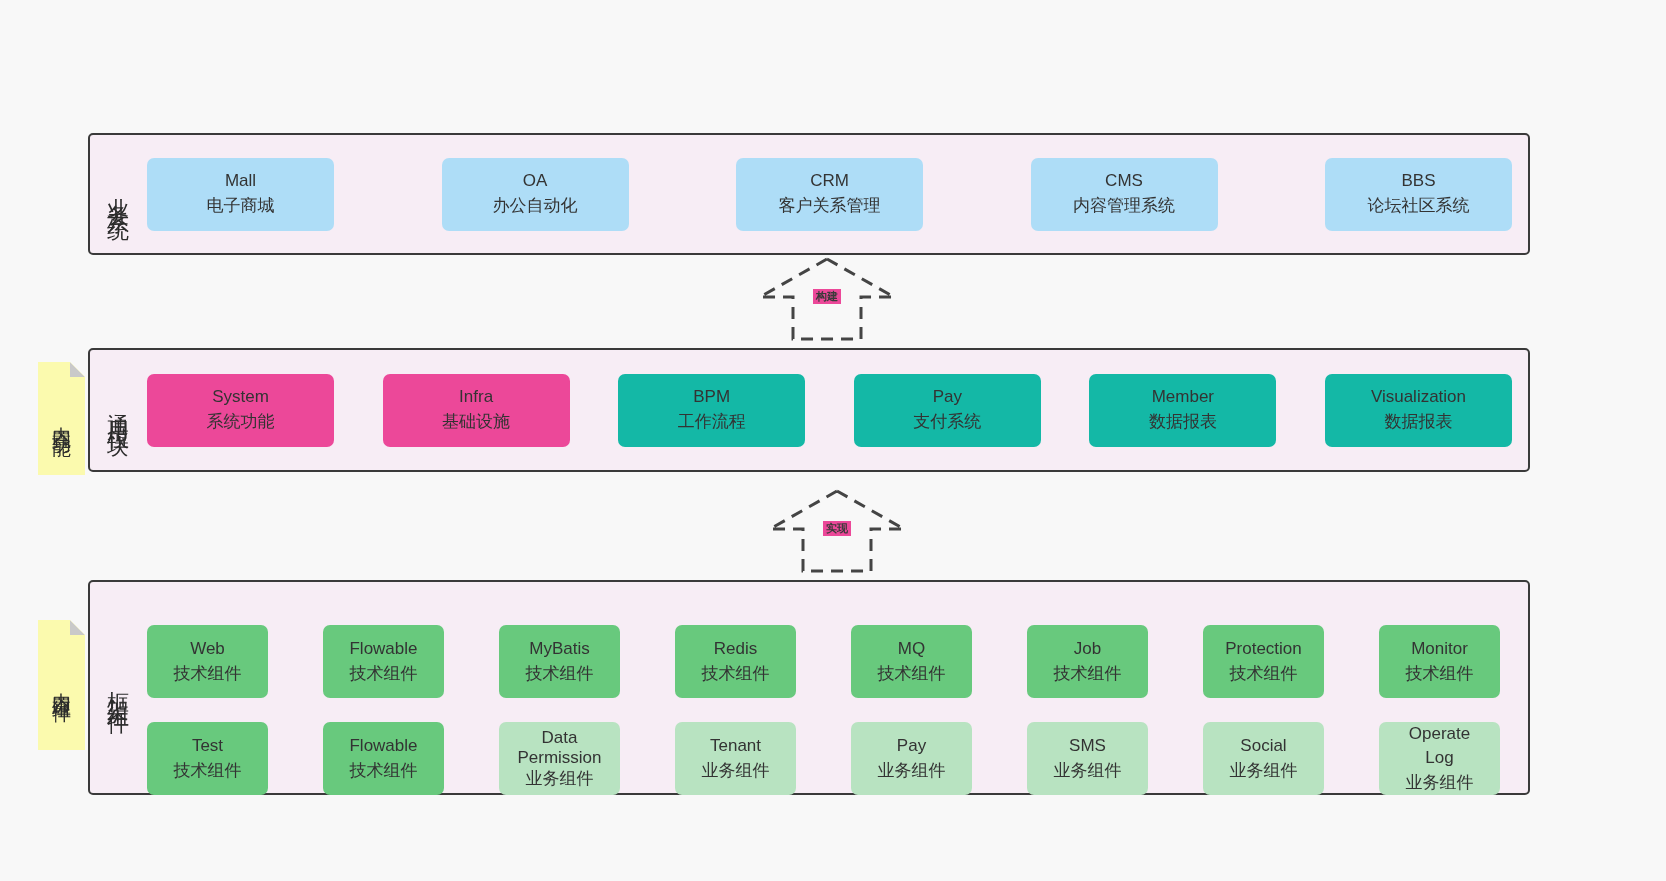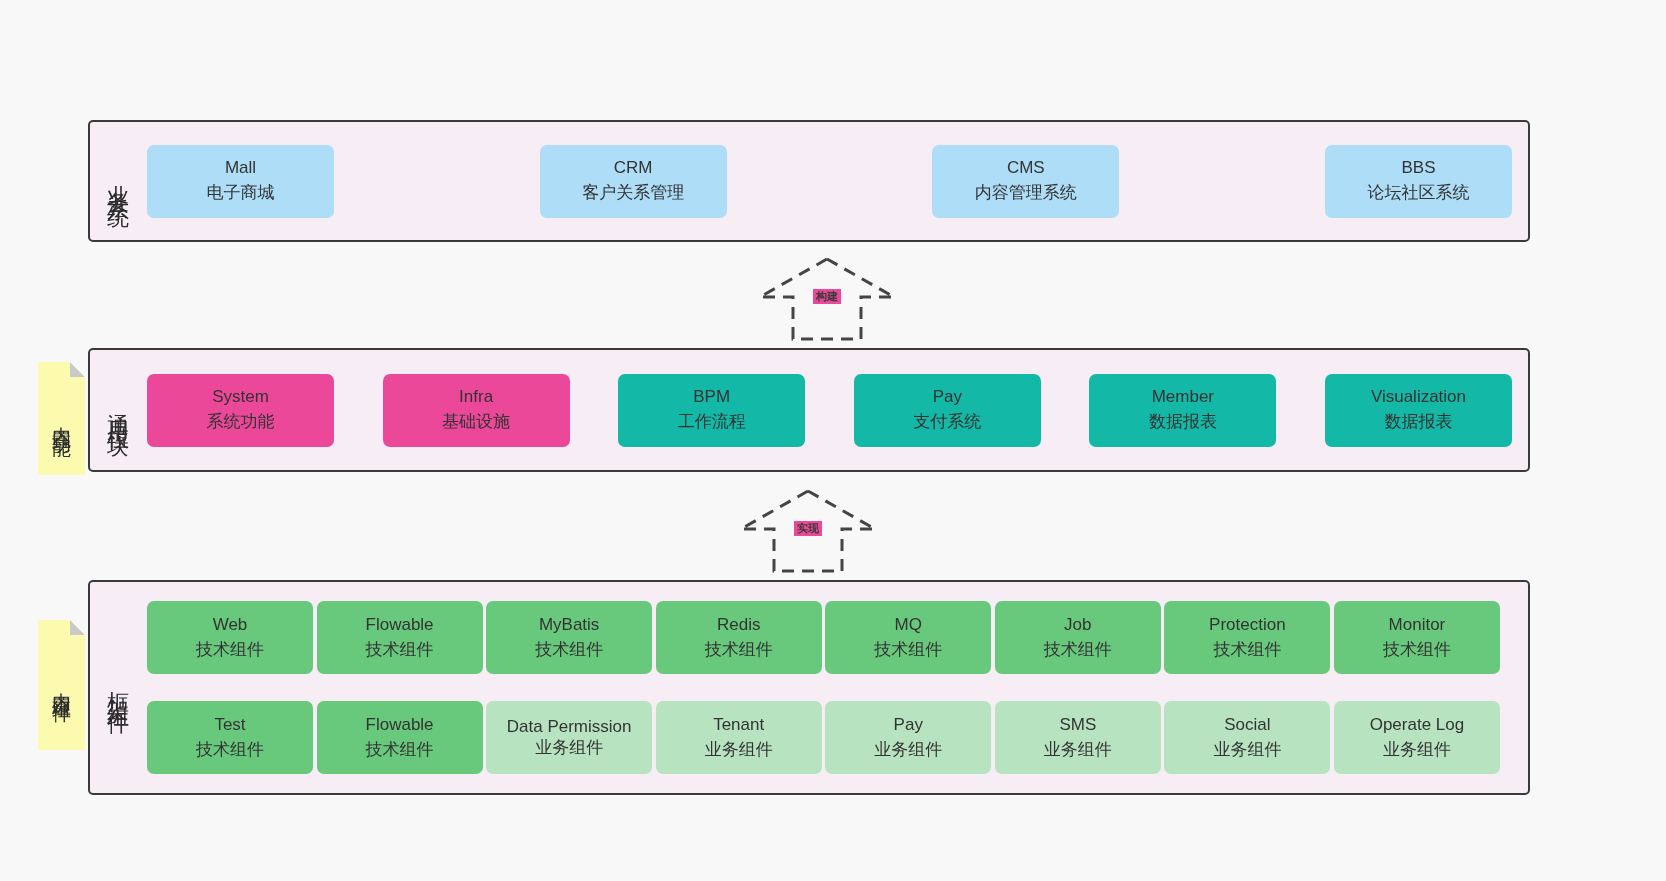--- a/index.html
+++ b/index.html
@@ -17,21 +17,21 @@
   
   .panel {
     position: absolute;
     left: 88px;
     width: 1442px;
     box-sizing: border-box;
     background: #f7edf5;
     border: 2px solid #3a3a3a;
     border-radius: 5px;
   }
-  .panel-1 { top: 120px; height: 122px; }
+  .panel-1 { top: 133px; height: 122px; }
   .panel-2 { top: 348px; height: 124px; }
   .panel-3 { top: 580px; height: 215px; }
 
   .vlabel {
     position: absolute;
     left: 13px;
     top: 50%;
     transform: translateY(-50%);
     writing-mode: vertical-lr;
     text-orientation: upright;
@@ -72,21 +72,21 @@
     flex-direction: column;
     justify-content: center;
     align-items: center;
     text-align: center;
     color: #333;
     font-size: 17px;
     line-height: 1.45;
     box-sizing: border-box;
     padding: 0 8px;
   }
-  .box3 { width: 166px; padding: 0 14px; }
+  .box3 { width: 121px; padding: 0 14px; margin-top: 24px; }
   .compact { line-height: 1.18; }
   .blue       { background: #aeddf7; }
   .red        { background: #ec4899; }
   .pink       { background: #14b8a6; }
   .green      { background: #68c97d; }
   .lightgreen { background: #b8e3c1; }
 
   
   .sticky {
     position: absolute;
@@ -119,21 +119,21 @@
     white-space: nowrap;
   }
 
   
   .arrow {
     position: absolute;
     width: 140px;
     height: 86px;
   }
   .arrow-1 { left: 757px; top: 256px; }
-  .arrow-2 { left: 738px; top: 488px; }
+  .arrow-2 { left: 767px; top: 488px; }
   .arrow svg { display: block; width: 100%; height: 100%; }
   .arrow-label {
     position: absolute;
     left: 50%;
     top: 33px;
     transform: translateX(-50%);
     background: #ec4899;
     padding: 0 3px;
     font-size: 11px;
     color: #3a3a3a;
@@ -147,20 +147,24 @@
 <div class="stage">
 
   <section class="panel panel-1">
     <div class="vlabel">业务系统</div>
     <div class="row">
       <div class="box blue">
         <div>Mall</div>
         <div>电子商城</div>
       </div>
       <div class="box blue">
+        <div>OA</div>
+        <div>办公自动化</div>
+      </div>
+      <div class="box blue">
         <div>CRM</div>
         <div>客户关系管理</div>
       </div>
       <div class="box blue">
         <div>CMS</div>
         <div>内容管理系统</div>
       </div>
       <div class="box blue">
         <div>BBS</div>
         <div>论坛社区系统</div>

